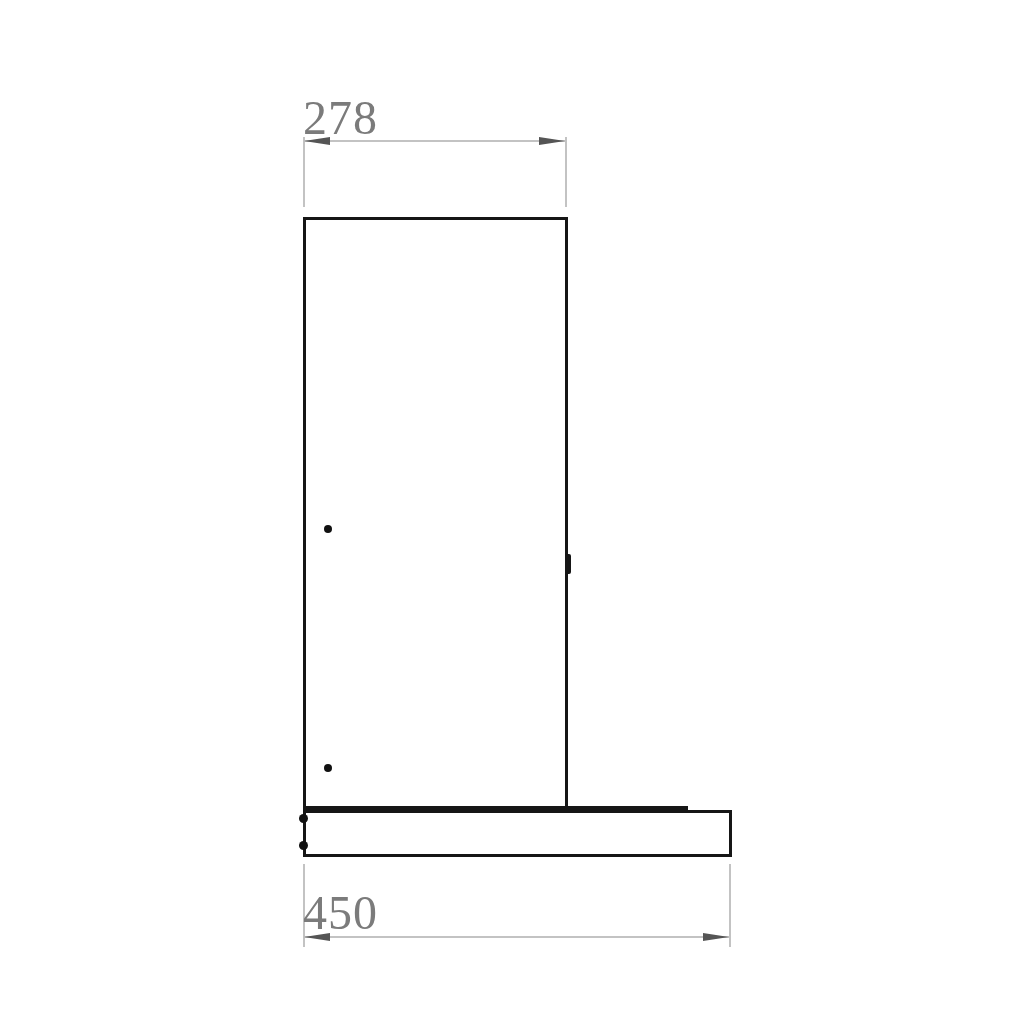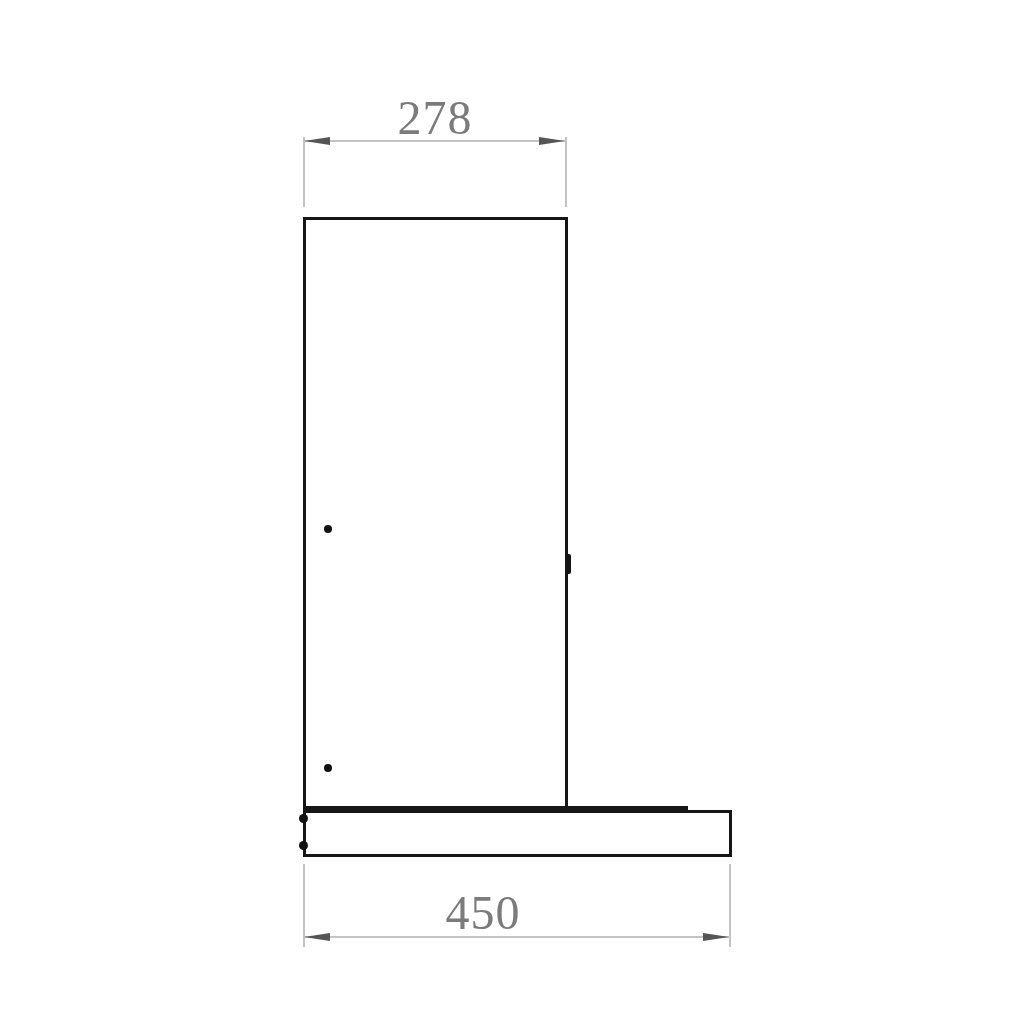--- a/index.html
+++ b/index.html
@@ -87,21 +87,20 @@
   .arrow-top-right    { left: 539px; top: 137px; }
   .arrow-bottom-left  { left: 304px; top: 933px; }
   .arrow-bottom-right { left: 703px; top: 933px; }
 
   
   .dim-label {
     color: #7b7b7b;
     font-family: "Liberation Serif", serif;
     font-size: 48px;
     line-height: 1;
-    text-align: center;
     letter-spacing: 1px;
     user-select: none;
   }
   .dim-label-top    { left: 303px; top: 94px;  width: 264px; }
   .dim-label-bottom { left: 303px; top: 889px; width: 360px; }
 </style>
 </head>
 <body>
 
 <div id="canvas">

